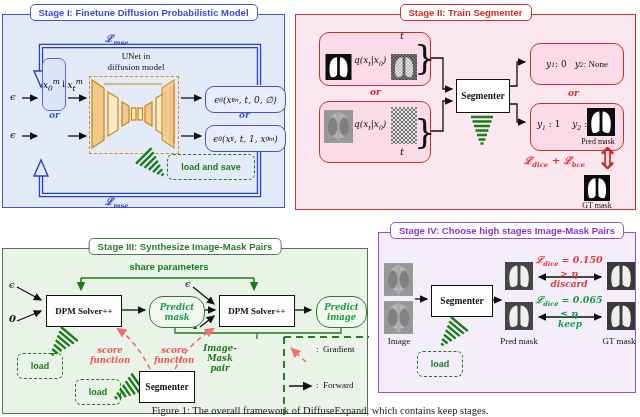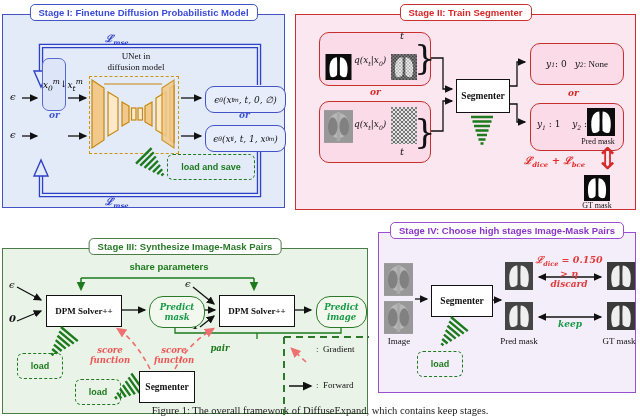--- a/index.html
+++ b/index.html
@@ -313,20 +313,21 @@
 
     <div class="abs math ctr" style="left:84px;top:96px;width:46px;font-size:8.5px;line-height:10px;color:#ee5555;font-weight:bold">
       <div>score</div>
         <div>function</div>
     </div>
     <div class="abs math ctr" style="left:148px;top:96px;width:46px;font-size:8.5px;line-height:10px;color:#ee5555;font-weight:bold">
       <div>score</div>
         <div>function</div>
     </div>
     <div class="abs math ctr" style="left:190px;top:94px;width:54px;font-size:8.5px;line-height:10px;color:#1d7a1d;font-weight:bold">
+      <div>Image-Mask</div>
         <div>pair</div>
     </div>
 
     <div class="abs gbox" style="left:72px;top:130px;width:44px;height:24px">load</div>
     <svg class="cone" style="left:112px;top:126px;transform:rotate(55deg)" width="24" height="30" viewBox="0 0 24 30">
         <use href="#coneG"></use>
       </svg>
     <div class="abs wbox" style="left:136px;top:122px;width:54px;height:30px;font-size:9.5px">Segmenter</div>
 
     <div class="abs ser" style="left:313px;top:95px;font-size:9px">:</div>
@@ -375,20 +376,23 @@
     <div class="abs math ctr" style="left:168px;top:46px;width:44px;font-size:9px;font-weight:bold;color:#e33b3b">discard</div>
 
     <svg class="abs" style="left:126px;top:66px" width="28" height="34" viewBox="0 0 32 32">
       <rect width="32" height="32" fill="#454545"></rect>
         <use href="#lungsG" style="color:#efefef"></use>
       </svg>
     <svg class="abs" style="left:228px;top:66px" width="28" height="34" viewBox="0 0 32 32">
       <rect width="32" height="32" fill="#3a3a3a"></rect>
         <use href="#lungsG" style="color:#efefef"></use>
       </svg>
+    <div class="abs math ctr" style="left:152px;top:60px;width:76px;font-size:9.5px;font-weight:bold;color:#169a46">
+      <span>ℒ</span><sub>dice</sub><span> = 0.065 ≤ η</span>
+    </div>
     <div class="abs math ctr" style="left:176px;top:86px;width:30px;font-size:9px;font-weight:bold;color:#169a46">keep</div>
 
     <div class="abs ser ctr" style="left:116px;top:103px;width:48px;font-size:9px">Pred mask</div>
     <div class="abs ser ctr" style="left:220px;top:103px;width:40px;font-size:9px">GT mask</div>
   </section>
 
   <div id="caption">Figure 1: The overall framework of DiffuseExpand, which contains keep stages.</div>
 </div>
 
 </body></html>

